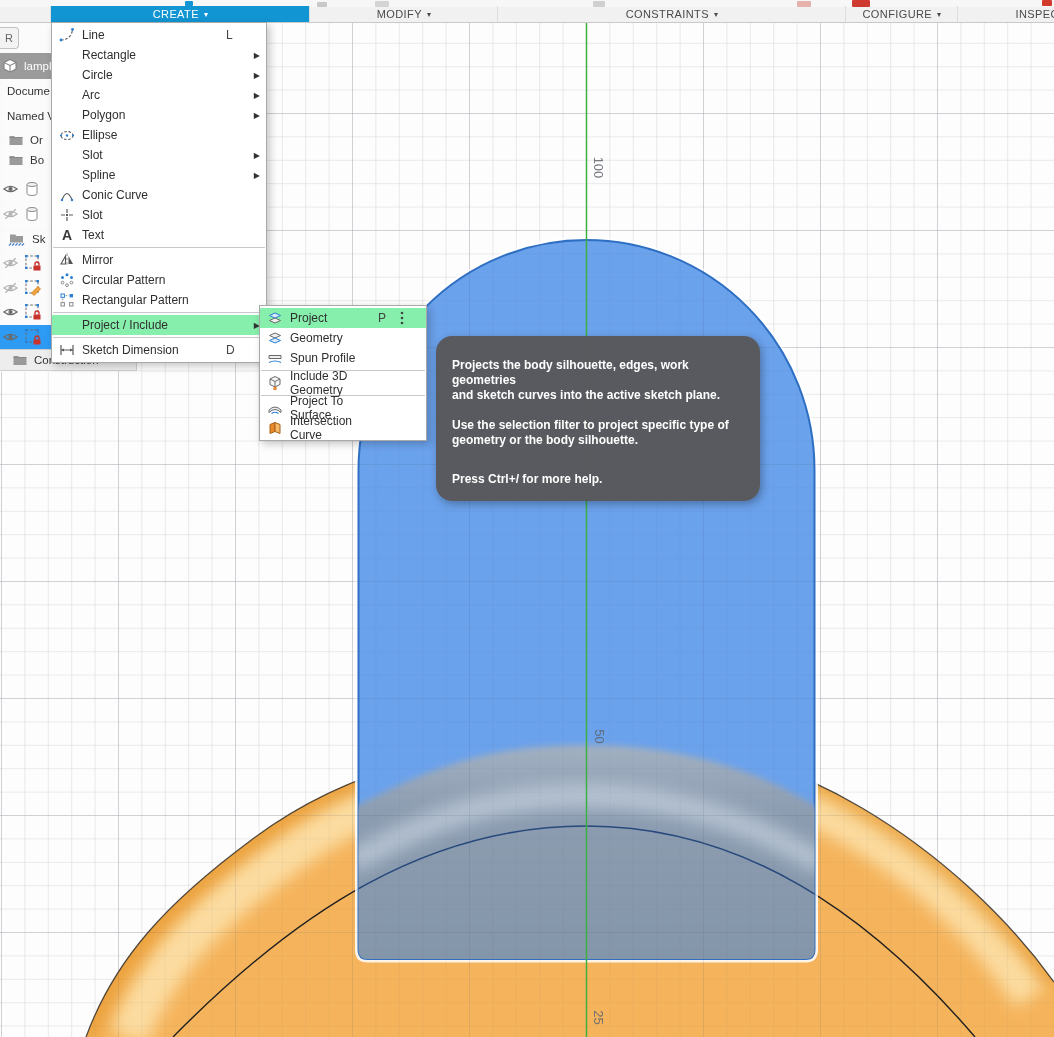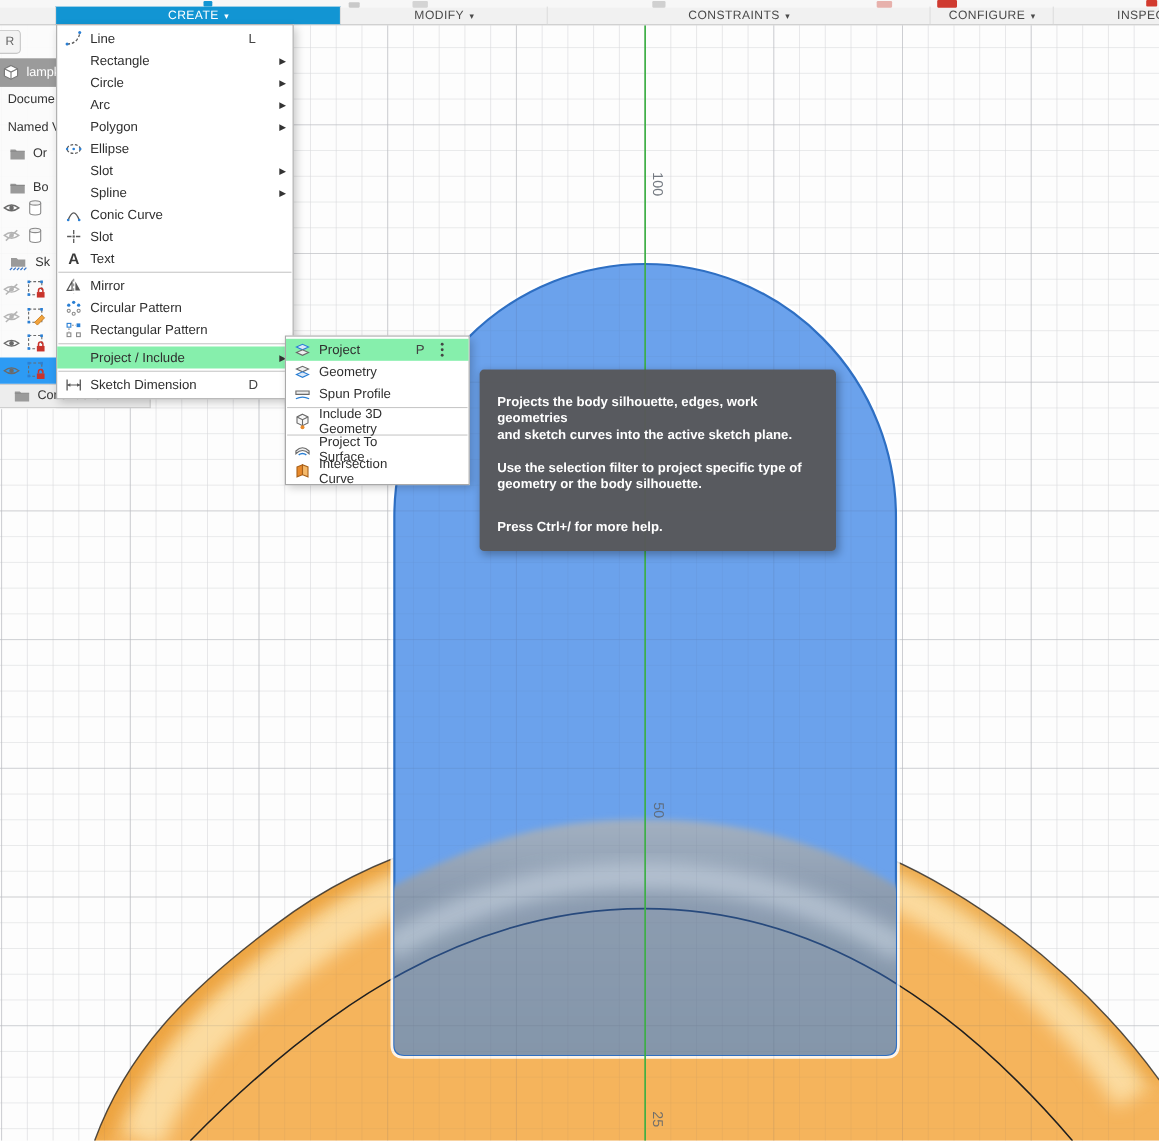--- a/index.html
+++ b/index.html
@@ -37,21 +37,21 @@
   .menu-item{height:20px;display:flex;align-items:center;padding:0 6px 0 4px;cursor:default;}
   .menu-item.highlighted{background:#86efac;}
   .menu-item .mi-icon{width:22px;height:16px;flex:0 0 22px;display:flex;align-items:center;justify-content:center;}
   .menu-item .mi-label{flex:1 1 auto;padding-left:4px;}
   .menu-item .mi-shortcut{width:22px;text-align:left;color:#444;}
   .menu-item .mi-arrow{width:12px;font-size:8px;color:#333;text-align:right;}
   .menu-item .mi-dots{width:8px;display:flex;align-items:center;}
   .menu-sep{height:1px;background:#c8c8c8;margin:2px 1px;}
   
   #tooltip{position:absolute;left:436px;top:336px;width:292px;z-index:12;
-       background:rgba(88,88,90,.97);border-radius:4px;color:#fff;
+       background:rgba(88,88,90,.97);border-radius:16px;color:#fff;
        font-size:12px;font-weight:bold;line-height:15px;padding:10px 16px 14px 16px;
        box-shadow:2px 3px 8px rgba(0,0,0,.3);}
   #tooltip p{margin:0;white-space:pre-line;}
   #tooltip p.p0{margin-top:12px;}
   #tooltip p.p1{margin-top:15px;}
   #tooltip p.p2{margin-top:24px;}
   svg{display:block;}
 </style>
 </head>
 <body>
@@ -176,21 +176,21 @@
       </div>
       <div class="br-row" style="top: 106.2px;">
         <span class="bicon" style="margin-left: 8px;">
           <svg width="16" height="16" viewBox="0 0 16 16">
             <path d="M1.5 4 H6 L7.5 5.5 H14.5 V13 H1.5 Z" fill="#9a9a9a"></path>
             <path d="M1.5 5.5 H14.5" stroke="#888"></path>
           </svg>
         </span>
         <span style="margin-left: 6px;">Or</span>
       </div>
-      <div class="br-row" style="top: 137px;">
+      <div class="br-row" style="top: 126px;">
         <span class="bicon" style="margin-left: 8px;">
           <svg width="16" height="16" viewBox="0 0 16 16">
             <path d="M1.5 4 H6 L7.5 5.5 H14.5 V13 H1.5 Z" fill="#9a9a9a"></path>
             <path d="M1.5 5.5 H14.5" stroke="#888"></path>
           </svg>
         </span>
         <span style="margin-left: 6px;">Bo</span>
       </div>
       <div class="br-row" style="top: 155.4px;">
         <span class="bicon" style="margin-left: 2px;">

